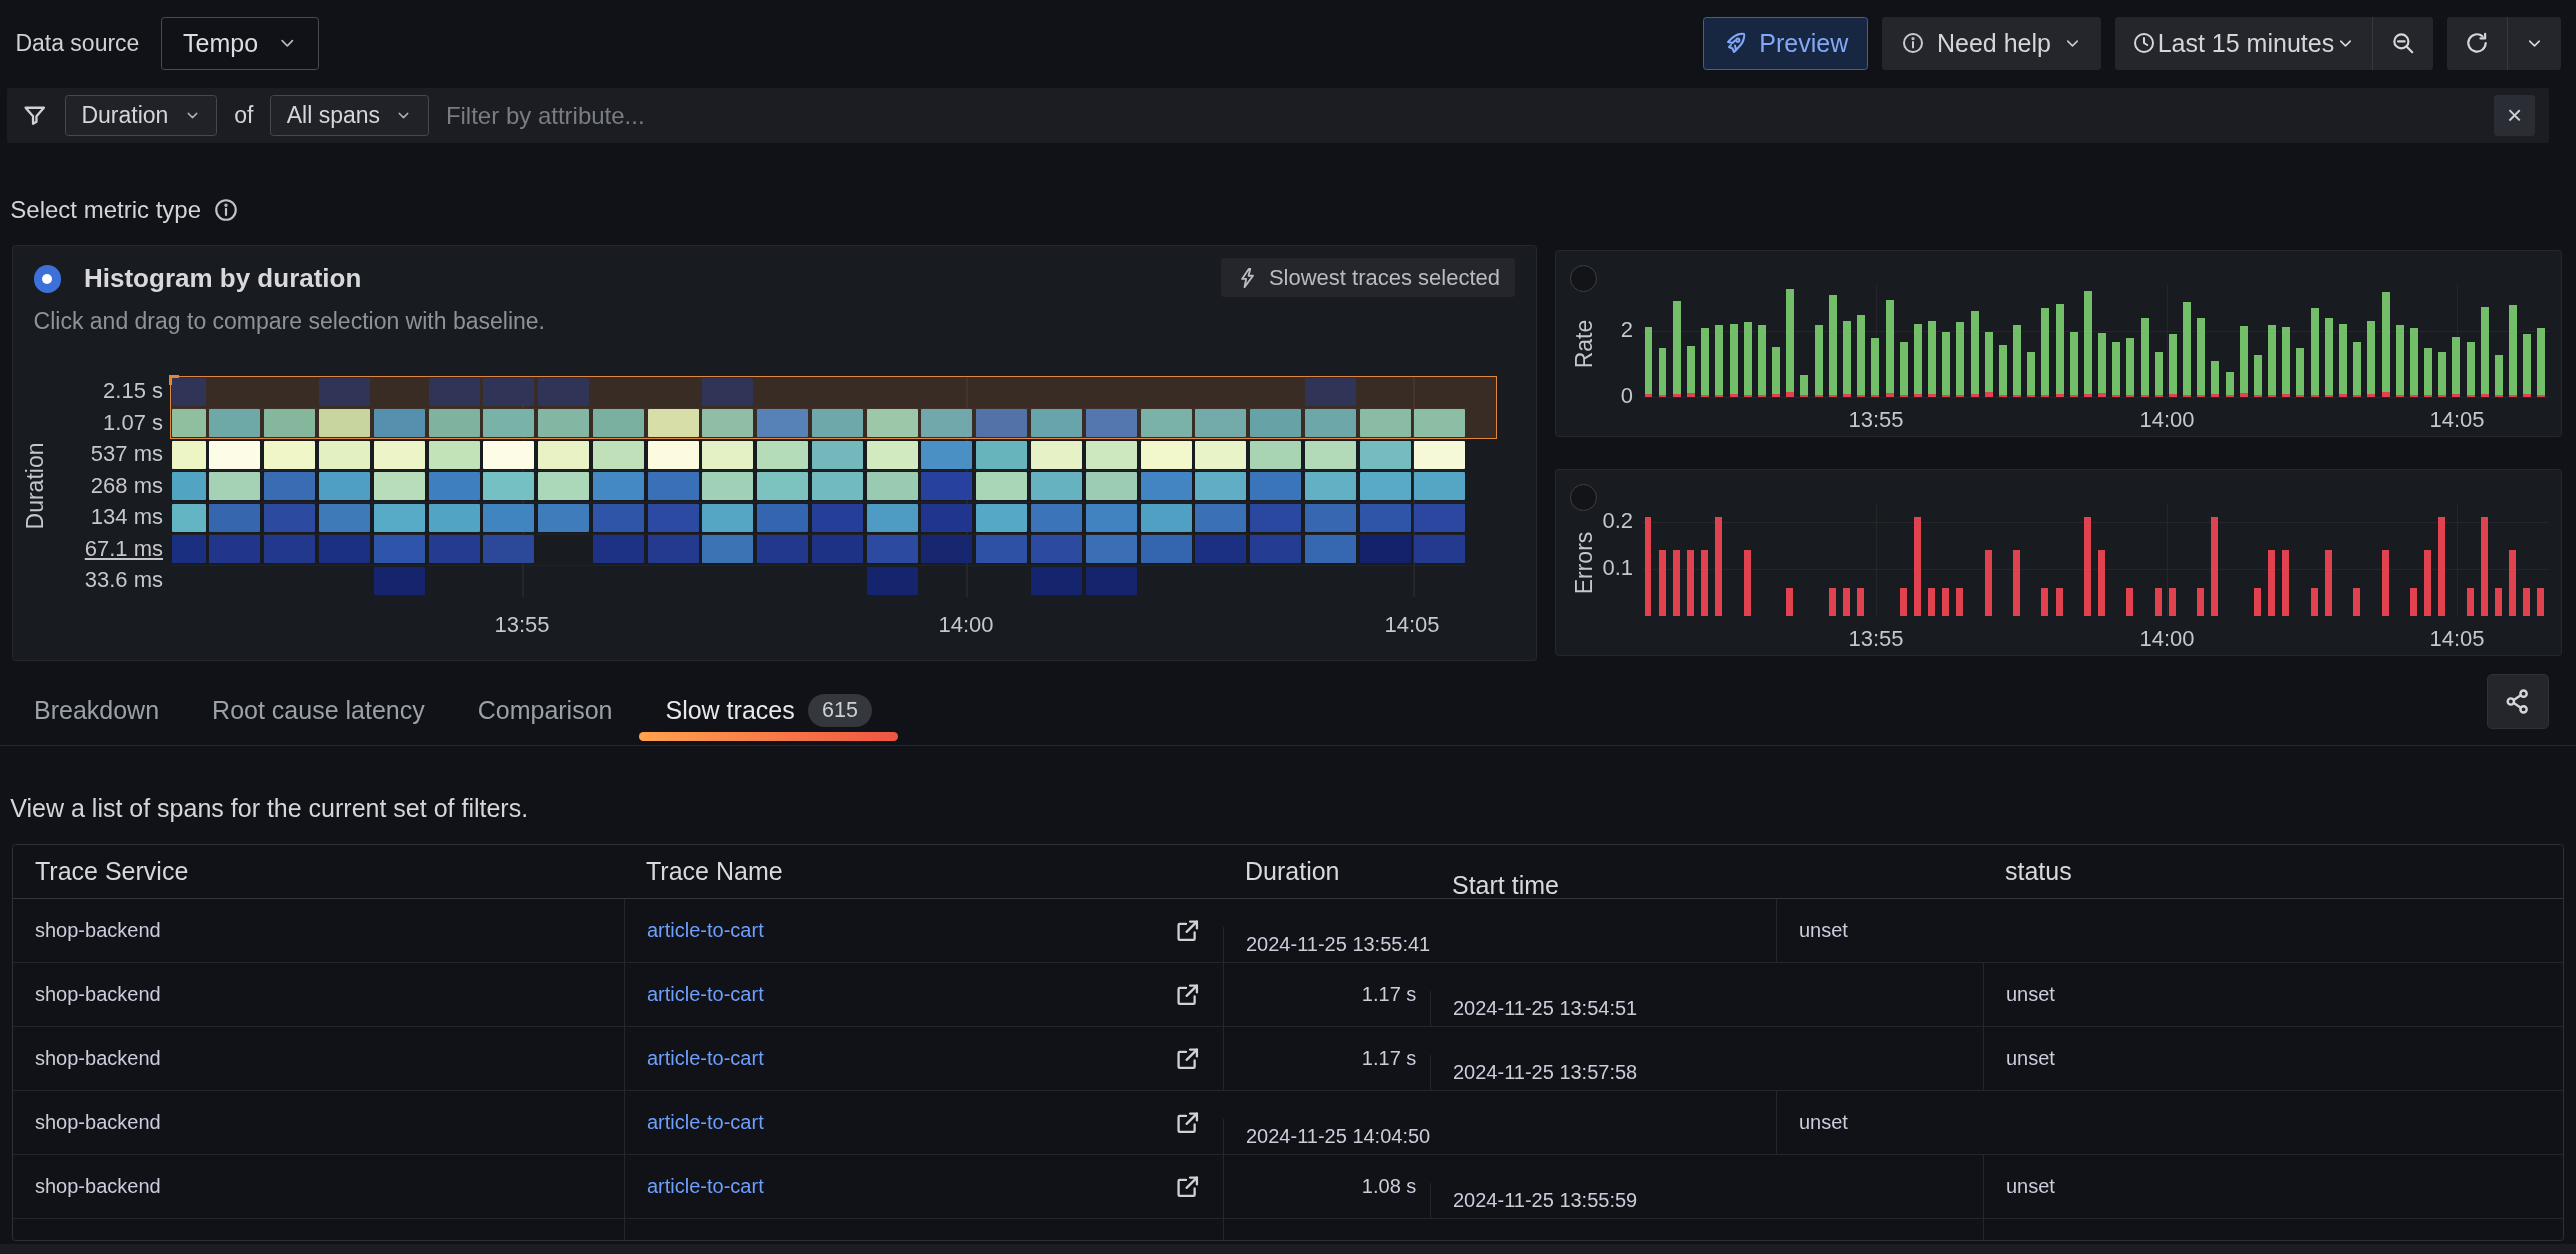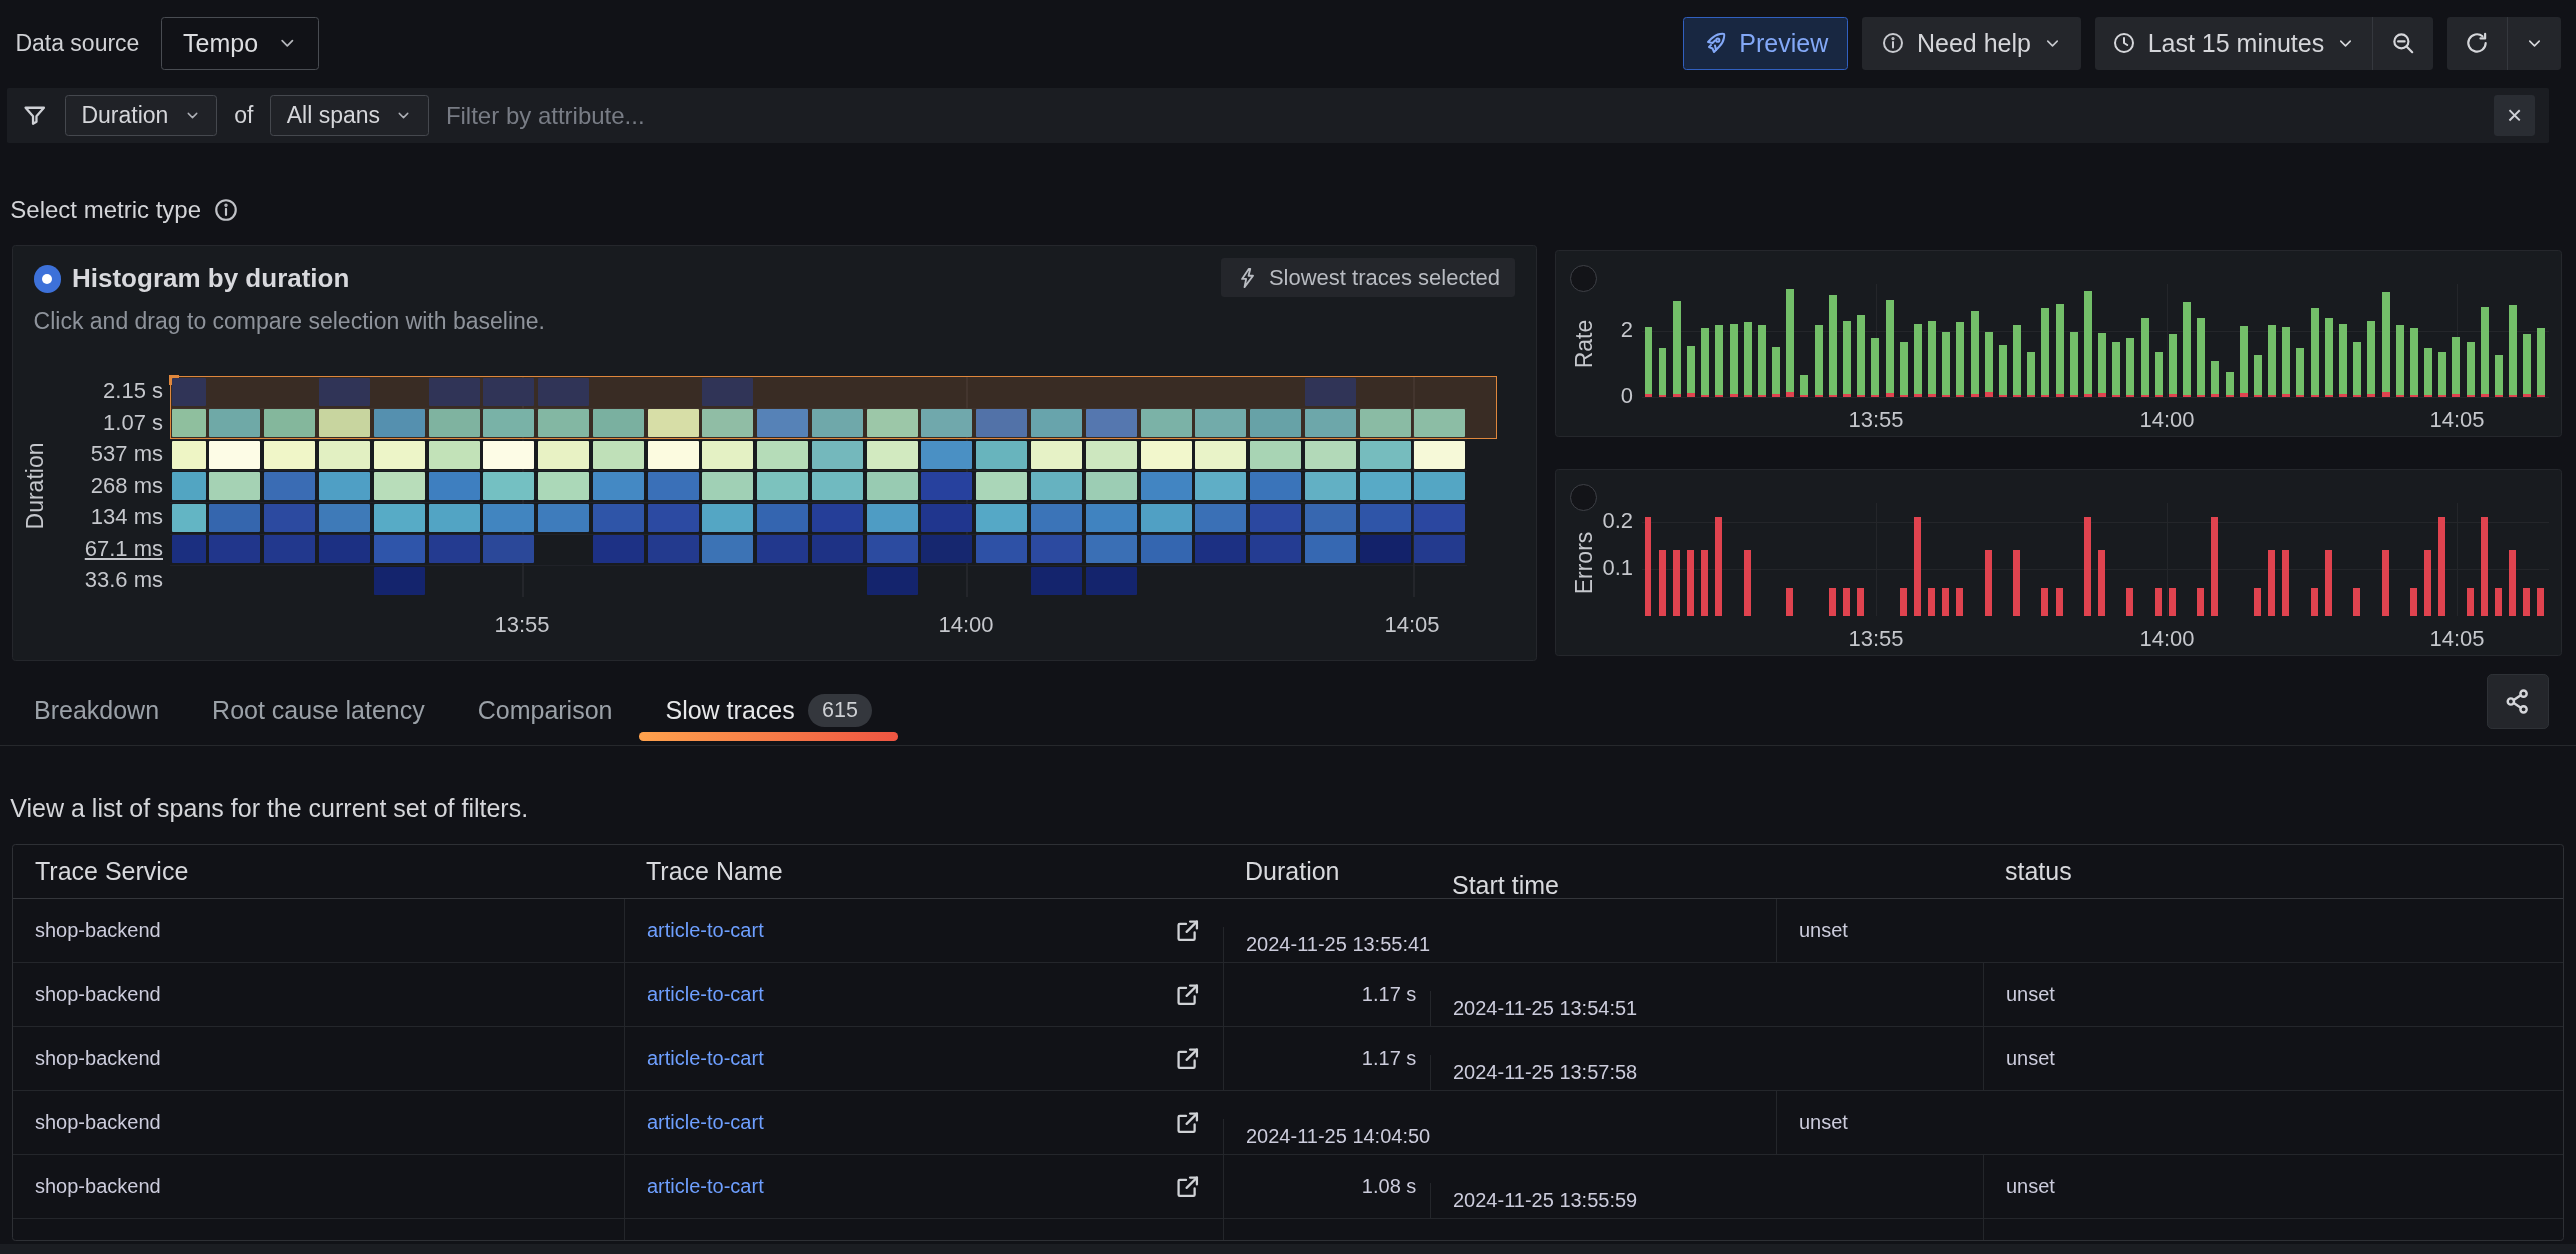--- a/index.html
+++ b/index.html
@@ -18,21 +18,21 @@
   .select-box{display:flex;align-items:center;gap:19px;height:51px;padding:0 20.6px;border:0.9px solid #494c52;
               border-radius:3.4px;font-size:25px;color:#dcdde0;cursor:pointer;}
   .select-box .icon{color:#b5b7bc;}
   .topbar-right{margin-left:auto;display:flex;align-items:center;gap:13.7px;}
   .btn{display:flex;align-items:center;gap:12px;height:53px;padding:0 19px;border-radius:3.4px;
        background:#24262b;color:#d5d6da;font-size:25px;cursor:pointer;box-sizing:border-box;}
   .btn .icon{color:#c8cacF;}
   .btn-preview{background:#182741;border:0.9px solid #3160c0;color:#83a8f7;}
   .btn-preview .icon{color:#83a8f7;}
   .btn-group{display:flex;align-items:stretch;background:#24262b;border-radius:3.4px;overflow:hidden;}
-  .btn-group .seg{display:flex;align-items:center;gap:12px;height:53px;padding:0 17px;cursor:pointer;
+  .btn-group .seg{display:flex;align-items:center;gap:2px;height:53px;padding:0 17px;cursor:pointer;
                   color:#d5d6da;font-size:25px;}
   .btn-group .divider{width:0.9px;background:#35383e;}
 
   
   .filterbar{position:absolute;left:6.9px;top:88px;width:2542px;height:55px;background:#1b1d22;border-radius:1.7px;
              display:flex;align-items:center;gap:17px;padding:0 13.7px;box-sizing:border-box;}
   .filterbar .funnel{color:#cfd1d6;}
   .filter-select{display:flex;align-items:center;gap:15.4px;height:39px;padding:0 15.4px;background:#202227;
                  border:0.9px solid #45484e;border-radius:3.4px;font-size:23px;color:#d5d6da;cursor:pointer;}
   .filter-select .icon{color:#aeb1b7;}
@@ -50,21 +50,21 @@
   .panel{position:absolute;background:#181b1f;border:0.9px solid #25272c;border-radius:3.4px;box-sizing:border-box;}
   #histogram-panel{left:12px;top:245px;width:1525px;height:416px;}
   #rate-panel{left:1555px;top:250px;width:1007px;height:187px;}
   #errors-panel{left:1555px;top:469px;width:1007px;height:187px;}
 
   .radio{width:27.5px;height:27.5px;border-radius:50%;box-sizing:border-box;cursor:pointer;}
   .radio.selected{background:#3d71d9;position:absolute;left:20.6px;top:19px;}
   .radio.selected::after{content:"";position:absolute;left:8.6px;top:8.6px;width:10.3px;height:10.3px;border-radius:50%;background:#fff;}
   .radio.unselected{position:absolute;left:13.7px;top:13.7px;background:#131418;border:1.7px solid #3e4046;}
 
-  .hist-title{position:absolute;left:59px;top:17px;font-size:26px;font-weight:700;color:#d8d9dd;}
+  .hist-title{position:absolute;left:71px;top:17px;font-size:26px;font-weight:700;color:#d8d9dd;}
   .hist-subtitle{position:absolute;left:20.6px;top:62px;font-size:23px;color:#8e939b;}
   .hist-badge{position:absolute;right:20.6px;top:12px;height:39px;display:flex;align-items:center;gap:10.3px;
               background:#24262b;border-radius:3.4px;padding:0 15.4px;font-size:22px;color:#b8bbc1;}
   .hist-badge .icon{color:#b8bbc1;}
 
   .hm-ylabel{position:absolute;left:8.6px;top:240px;transform:translateY(-50%) rotate(180deg);
              writing-mode:vertical-rl;font-size:23px;color:#c5c7cc;}
   .hm-yaxis{position:absolute;left:51px;top:130px;width:99px;height:221px;}
   .hm-yaxis .yband{position:absolute;right:0;width:99px;text-align:right;font-size:22px;color:#c5c7cc;}
   .hm-plot{position:absolute;left:157px;top:130px;width:1297px;height:221px;cursor:crosshair;}

